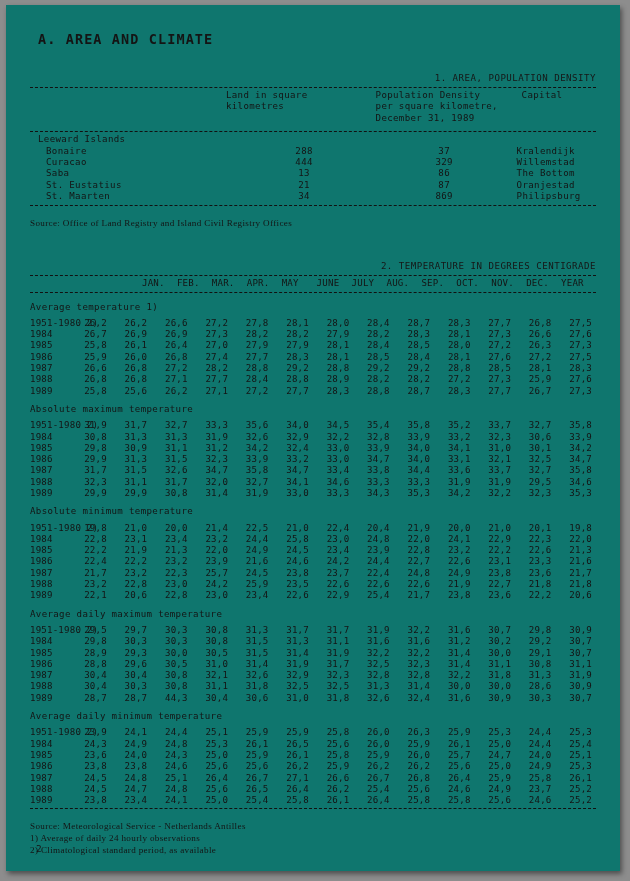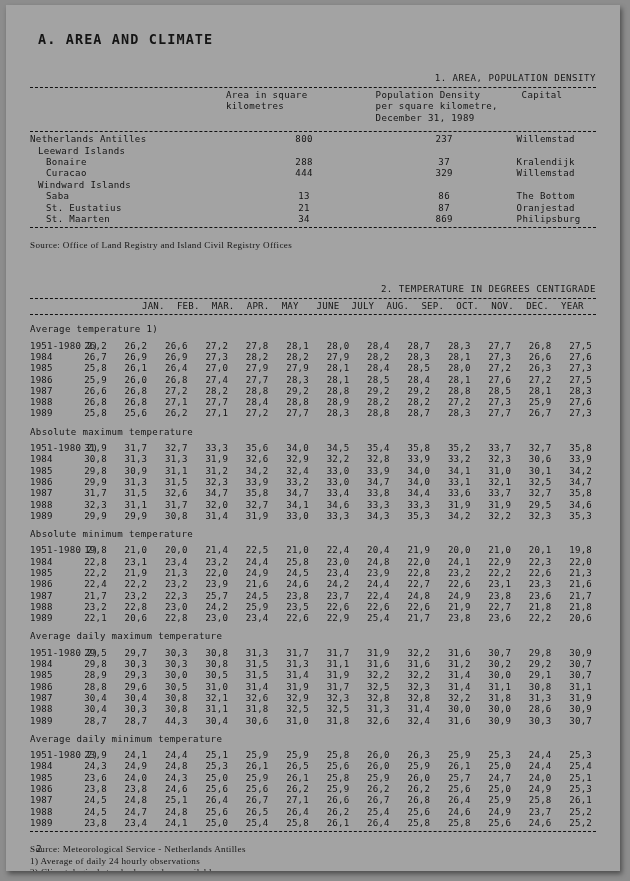--- a/index.html
+++ b/index.html
@@ -13,21 +13,21 @@
     height: 881px;
     overflow: hidden;
     font-family: "DejaVu Sans Mono", "Liberation Mono", monospace;
   }
   .page {
     position: absolute;
     left: 6px;
     top: 5px;
     width: 614px;
     height: 866px;
-    background: #a3a3a3;
+    background: #0f766e;
     box-shadow: 2px 3px 5px rgba(0,0,0,0.45);
     overflow: hidden;
   }
   .inner {
     position: absolute;
     left: 24px;
     top: 26px;
     width: 566px;
   }
 
@@ -138,63 +138,51 @@
 
     <h1 class="section-title">A. AREA AND CLIMATE</h1>
 
     <div class="tbl-title">1. AREA, POPULATION DENSITY</div>
     <div class="rule"></div>
 
     <table class="t1">
       <tbody id="t1-head">
         <tr class="hdr">
           <td class="c-name"></td>
-          <td class="c-area h" style="white-space:pre">Area in square
+          <td class="c-area h" style="white-space:pre">Land in square
 kilometres</td>
           <td class="c-dens h" style="white-space:pre">Population Density
 per square kilometre,
 December 31, 1989</td>
           <td class="c-cap">Capital</td>
         </tr>
       </tbody>
     </table>
 
     <div class="rule"></div>
 
     <table class="t1">
       <tbody id="t1-body">
-          <tr>
-            <td class="c-name">Netherlands Antilles</td>
-            <td class="c-area">800</td>
-            <td class="c-dens">237</td>
-            <td class="c-cap">Willemstad</td>
-          </tr>
           <tr>
             <td class="c-name indent1">Leeward Islands</td>
             <td class="c-area"></td>
             <td class="c-dens"></td>
             <td class="c-cap"></td>
           </tr>
           <tr>
             <td class="c-name indent2">Bonaire</td>
             <td class="c-area">288</td>
             <td class="c-dens">37</td>
             <td class="c-cap">Kralendijk</td>
           </tr>
           <tr>
             <td class="c-name indent2">Curacao</td>
             <td class="c-area">444</td>
             <td class="c-dens">329</td>
             <td class="c-cap">Willemstad</td>
-          </tr>
-          <tr>
-            <td class="c-name indent1">Windward Islands</td>
-            <td class="c-area"></td>
-            <td class="c-dens"></td>
-            <td class="c-cap"></td>
           </tr>
           <tr>
             <td class="c-name indent2">Saba</td>
             <td class="c-area">13</td>
             <td class="c-dens">86</td>
             <td class="c-cap">The Bottom</td>
           </tr>
           <tr>
             <td class="c-name indent2">St. Eustatius</td>
             <td class="c-area">21</td>

